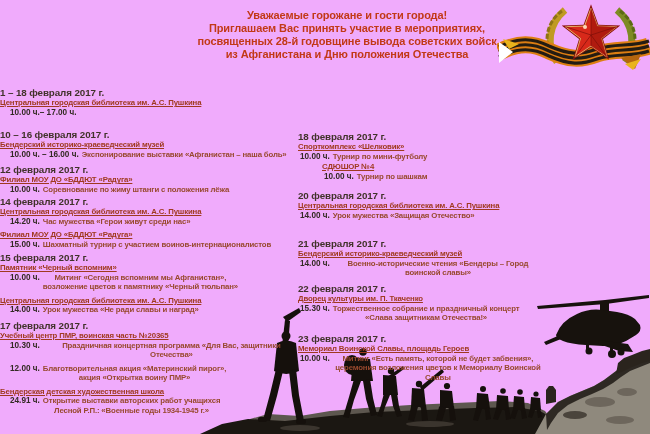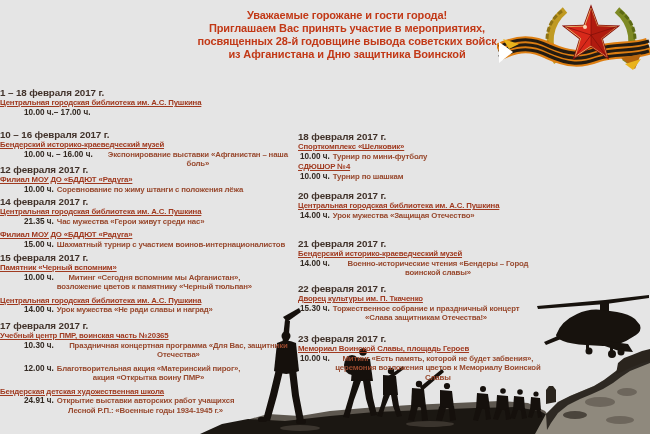--- a/index.html
+++ b/index.html
@@ -1,17 +1,17 @@
 <!DOCTYPE html>
 <html><head>
 <meta charset="utf-8">
 <style>
   html,body{margin:0;padding:0;background:#888;}
   .poster{
-    position:relative;width:650px;height:434px;background:#e5e5e5;overflow:hidden;
+    position:relative;width:650px;height:434px;background:#f0abfc;overflow:hidden;
     font-family:"Liberation Sans",sans-serif;font-weight:bold;
     --c-header:#c23917;--c-date:#41322a;--c-venue:#a03a20;--c-desc:#98492e;--c-time:#332a23;
   }
   .photo,.emblem{position:absolute;}
   .photo{left:0;top:0;}
   .emblem{left:497px;top:2px;}
   .header{
     position:absolute;left:172px;top:9px;width:350px;text-align:center;
     color:var(--c-header);font-size:11px;line-height:13px;letter-spacing:-0.1px;
   }
@@ -19,27 +19,27 @@
   #col-left{left:0;width:300px;}
   #col-right{left:298px;width:245px;}
   .group{position:absolute;left:0;right:0;}
   .left-g0{top:87px}.left-g1{top:129px}.left-g2{top:164px}
   .left-g3{top:196px}.left-g4{top:252px}.left-g5{top:320px}
   .right-g0{top:131px}.right-g1{top:190px}.right-g2{top:238px}
   .right-g3{top:283px}.right-g4{top:333px}
   .date{font-size:9.8px;line-height:11px;color:var(--c-date);letter-spacing:-0.1px;}
   .venue{font-size:7.8px;line-height:9.5px;color:var(--c-venue);text-decoration:underline;letter-spacing:-0.15px;}
   .row{display:flex;line-height:9.5px;align-items:flex-start;}
-  #col-left .row{padding-left:24px;}
+  #col-left .row{padding-left:10px;}
   #col-right .row{padding-left:2px;}
   .time{font-size:8.2px;color:var(--c-time);white-space:nowrap;}
   .desc{font-size:7.8px;color:var(--c-desc);white-space:pre-line;text-align:center;
         width:fit-content;margin-left:3px;letter-spacing:-0.15px;}
   .item + .item{margin-top:4px;}
-  .right-g0 .item + .item{margin-top:1px;}
+  .right-g0 .item + .item{margin-top:1px;margin-left:24px;}
   .right-g0 .item:first-child .venue{text-align:left;padding-left:34px;}
 </style>
 </head>
 <body>
 
 <div class="poster" style="--c-header: #c23917; --c-date: #41322a; --c-venue: #a03a20; --c-desc: #98492e; --c-time: #332a23;">
 
   <svg class="photo" width="650" height="434" viewBox="0 0 650 434">
     <g>
       <polygon fill="#5d574f" points="238,434 250,419 268,414 300,416 330,411 365,408 410,405 455,403 500,401 528,403 545,411 552,420 555,434"></polygon>
@@ -137,21 +137,21 @@
       <polygon points="94,6 94,44 109.9,54.8 104.5,36.4 119.7,24.7 100.5,24.1" fill="#a3170c" opacity="0.75"></polygon>
       <path d="M94,6 L94,44 M68.3,24.7 L94,33 M119.7,24.7 L94,33 M78.1,54.8 L94,33 M109.9,54.8 L94,33" stroke="#7e0f08" stroke-width="0.7" fill="none"></path>
       <circle cx="88" cy="25" r="2" fill="#ffe9c8" opacity="0.9"></circle>
     </g>
   </svg>
 
   <div class="header">
     <div>Уважаемые горожане и гости города!</div>
     <div>Приглашаем Вас принять участие в мероприятиях,</div>
     <div>посвященных 28-й годовщине вывода советских войск</div>
-    <div>из Афганистана и Дню защитника Воинской</div>
+    <div>из Афганистана и Дню положения Отечества</div>
   </div>
 
   <div class="col" id="col-left">
       <div class="group left-g0">
         <div class="date">1 – 18 февраля 2017 г.</div>
         <div class="item">
           <div class="venue">Центральная городская библиотека им. А.С. Пушкина</div>
           <div class="row">
             <span class="time">10.00 ч.– 17.00 ч.</span>
           </div>
@@ -175,21 +175,21 @@
             <span class="time">10.00 ч.</span>
             <span class="desc">Соревнование по жиму штанги с положения лёжа</span>
           </div>
         </div>
       </div>
       <div class="group left-g3">
         <div class="date">14 февраля 2017 г.</div>
         <div class="item">
           <div class="venue">Центральная городская библиотека им. А.С. Пушкина</div>
           <div class="row">
-            <span class="time">21.35 ч.</span>
+            <span class="time">14.20 ч.</span>
             <span class="desc">Час мужества «Герои живут среди нас»</span>
           </div>
         </div>
         <div class="item">
           <div class="venue">Филиал МОУ ДО «БДДЮТ «Радуга»</div>
           <div class="row">
             <span class="time">15.00 ч.</span>
             <span class="desc">Шахматный турнир с участием воинов-интернационалистов</span>
           </div>
         </div>

